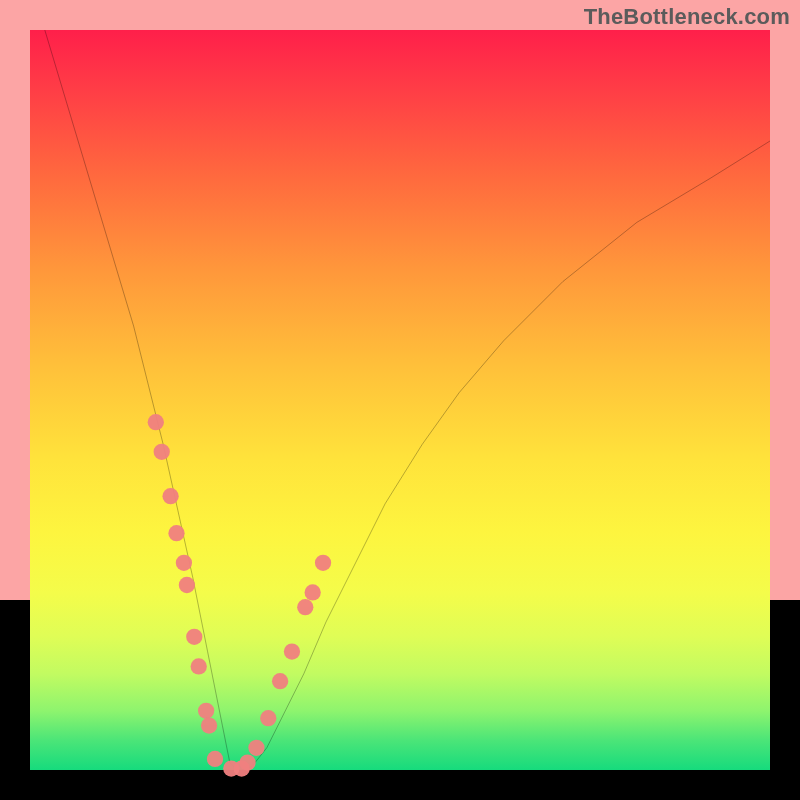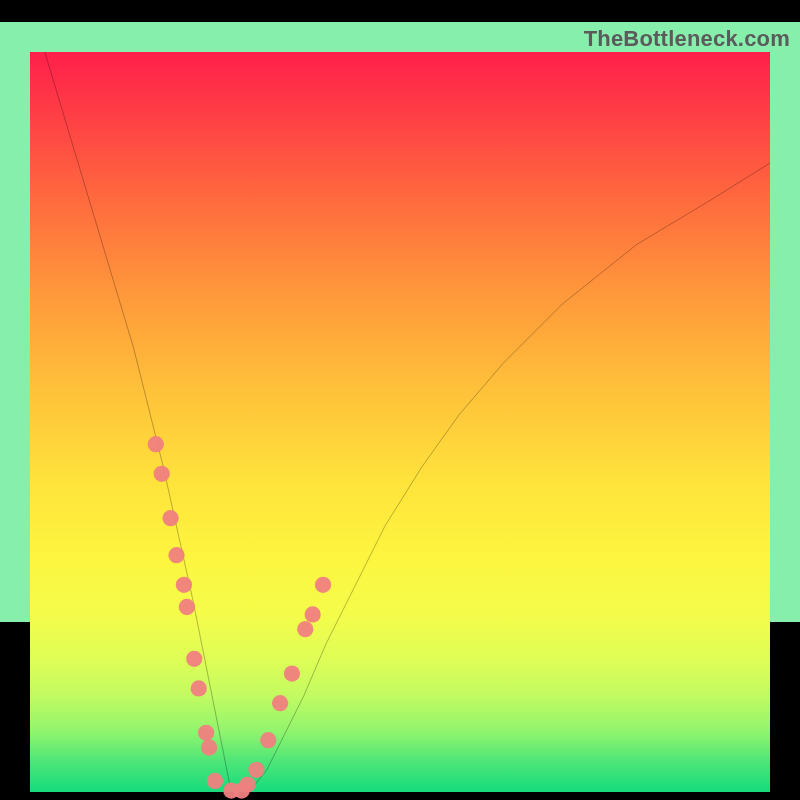--- a/index.html
+++ b/index.html
@@ -8,22 +8,21 @@
     width: 800px;
     height: 800px;
     background: #000;
     font-family: Arial, Helvetica, sans-serif;
     overflow: hidden;
   }
   .frame {
     position: relative;
     width: 800px;
     height: 600px;
-    background: #86efac;
-    margin-top: 22px;
+    background: #fca5a5;
   }
   .watermark {
     position: absolute;
     top: 4px;
     right: 10px;
     color: #5b5b5b;
     font-size: 22px;
     font-weight: 600;
     letter-spacing: 0.2px;
     z-index: 10;

